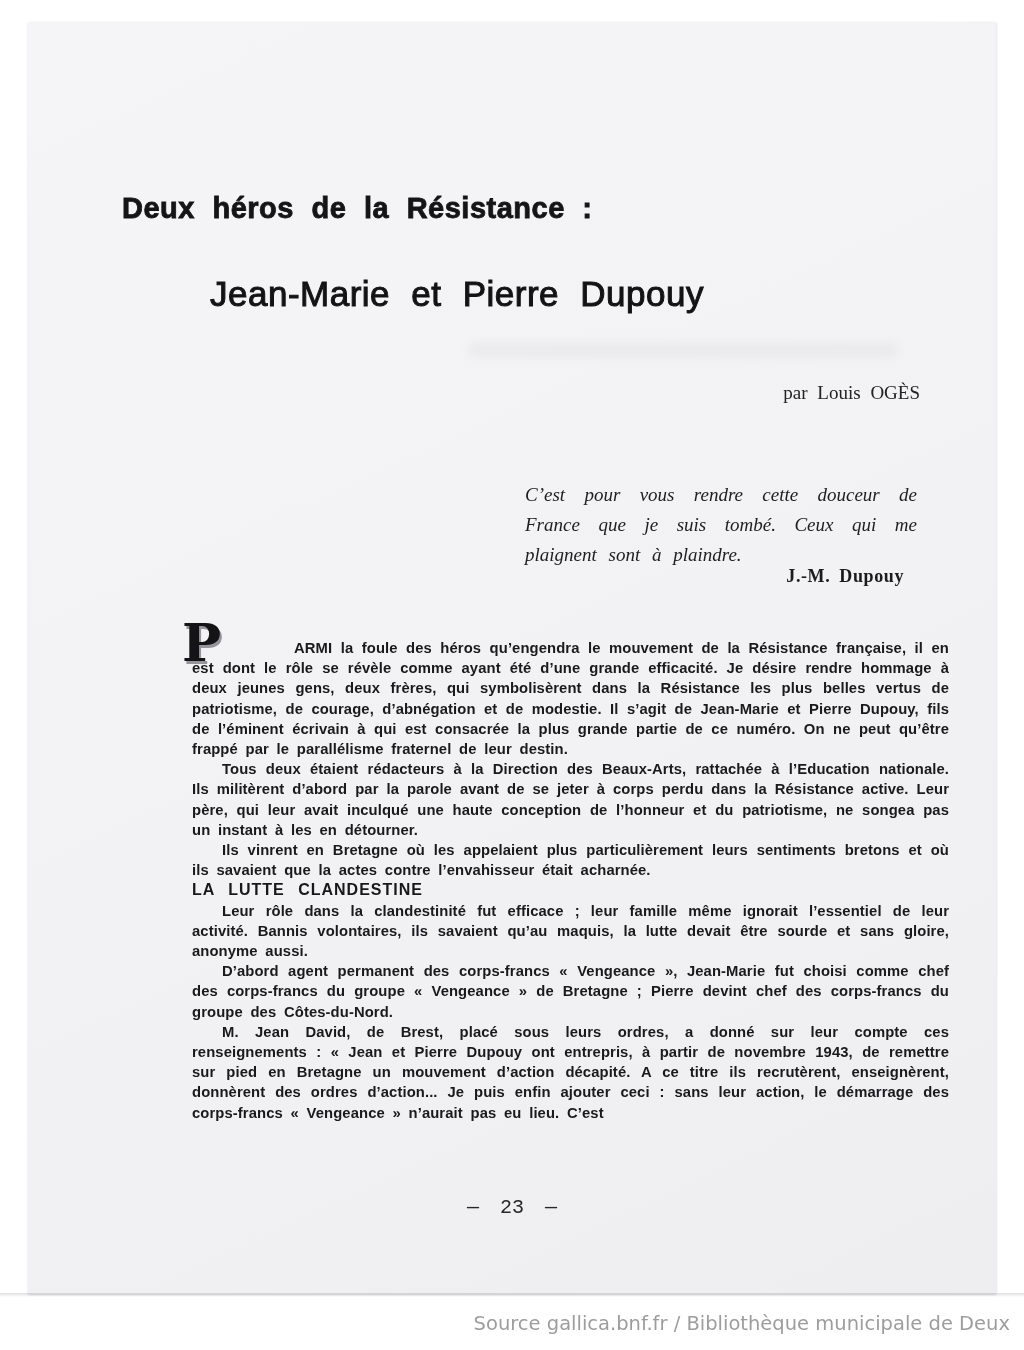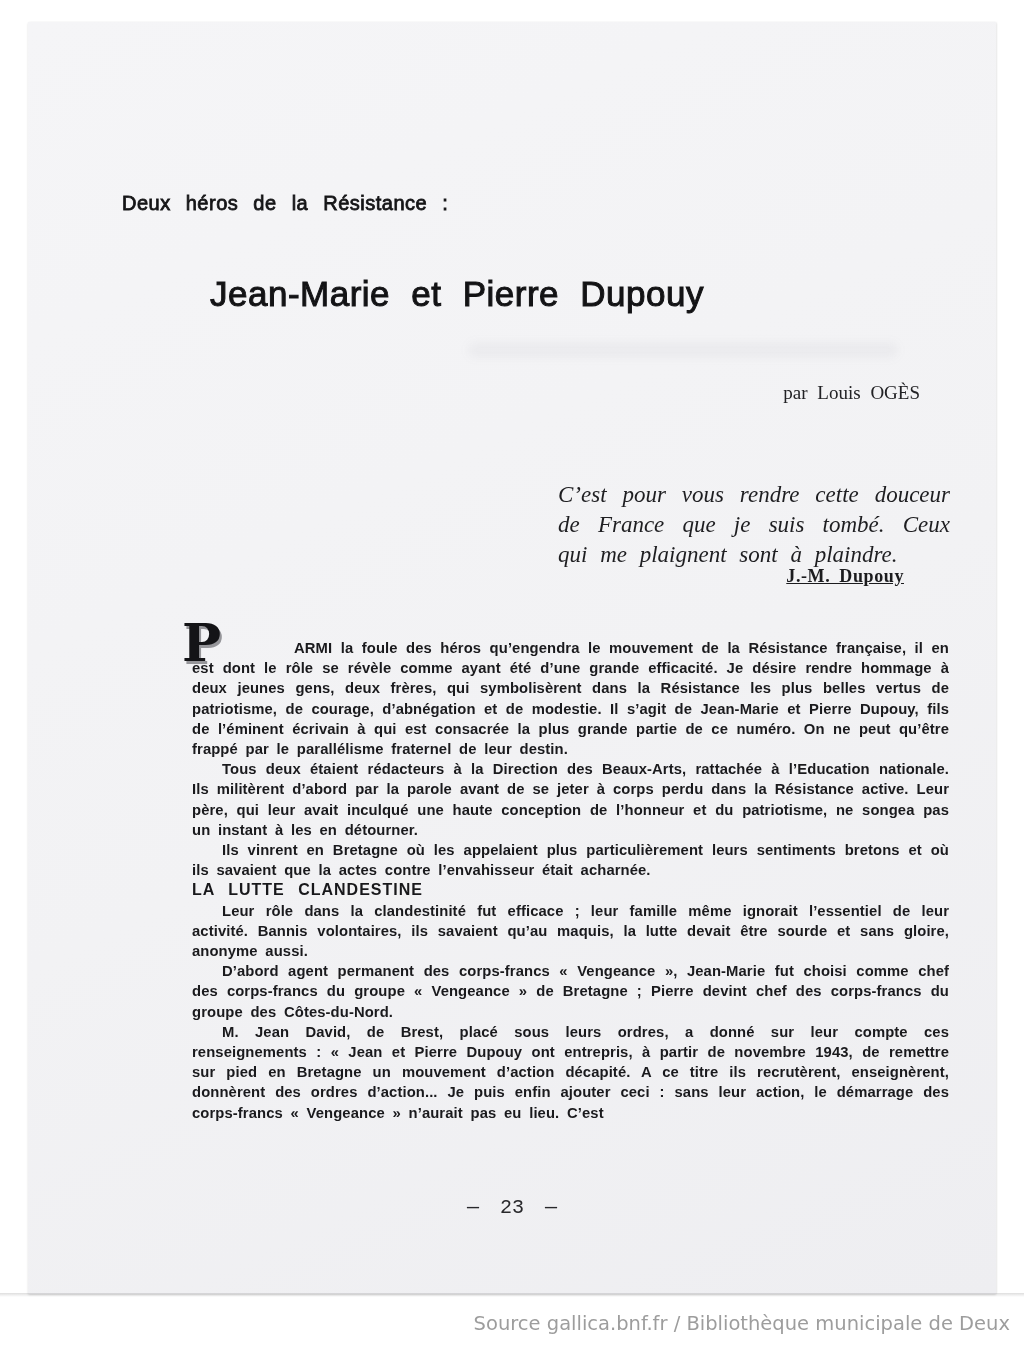--- a/index.html
+++ b/index.html
@@ -18,46 +18,46 @@
     position:absolute;left:0;top:1293px;width:1024px;height:4px;
     background:linear-gradient(to bottom,rgba(0,0,0,.13),rgba(0,0,0,0));
   }
   .showthrough{
     position:absolute;left:440px;top:320px;width:430px;height:16px;
     background:rgba(110,110,130,.055);filter:blur(4px);border-radius:8px;
   }
   
   .kicker{
     position:absolute;left:94px;top:170px;
-    font-size:20px;font-weight:400;color:#151517;
+    font-size:29px;font-weight:700;color:#151517;
     letter-spacing:.5px;word-spacing:9px;
     -webkit-text-stroke:.8px #151517;
   }
   .title{
     position:absolute;left:182px;top:252px;
     font-size:35px;font-weight:400;color:#131315;
     letter-spacing:.5px;word-spacing:11px;
     -webkit-text-stroke:1px #131315;
   }
   .byline{
     position:absolute;right:76px;top:360px;
     font-family:"Liberation Serif",serif;font-size:19px;color:#222225;
     word-spacing:5px;
   }
   
   .epigraph{
     position:absolute;left:497px;top:458px;width:392px;
     font-family:"Liberation Serif",serif;font-style:italic;
-    font-size:23px;line-height:30px;color:#1e1e21;
-    text-align:justify;word-spacing:7px;margin-left:33px;
+    font-size:19px;line-height:30px;color:#1e1e21;
+    text-align:justify;word-spacing:7px;
   }
   .epigraph-attr{
     position:absolute;right:92px;top:544px;
     font-family:"Liberation Serif",serif;font-size:18px;font-weight:700;
-    letter-spacing:.6px;color:#1b1b1e;word-spacing:4px;text-decoration:underline;
+    letter-spacing:.6px;color:#1b1b1e;word-spacing:4px;
   }
   
   .dropcap{
     position:absolute;left:154px;top:594px;
     font-family:"DejaVu Serif","Liberation Serif",serif;
     font-size:52px;line-height:54px;font-weight:700;color:#141417;
     text-shadow:2px 3px 0 #96969a;
   }
   .body-col{
     position:absolute;left:122px;top:616px;width:757px;height:572px;

